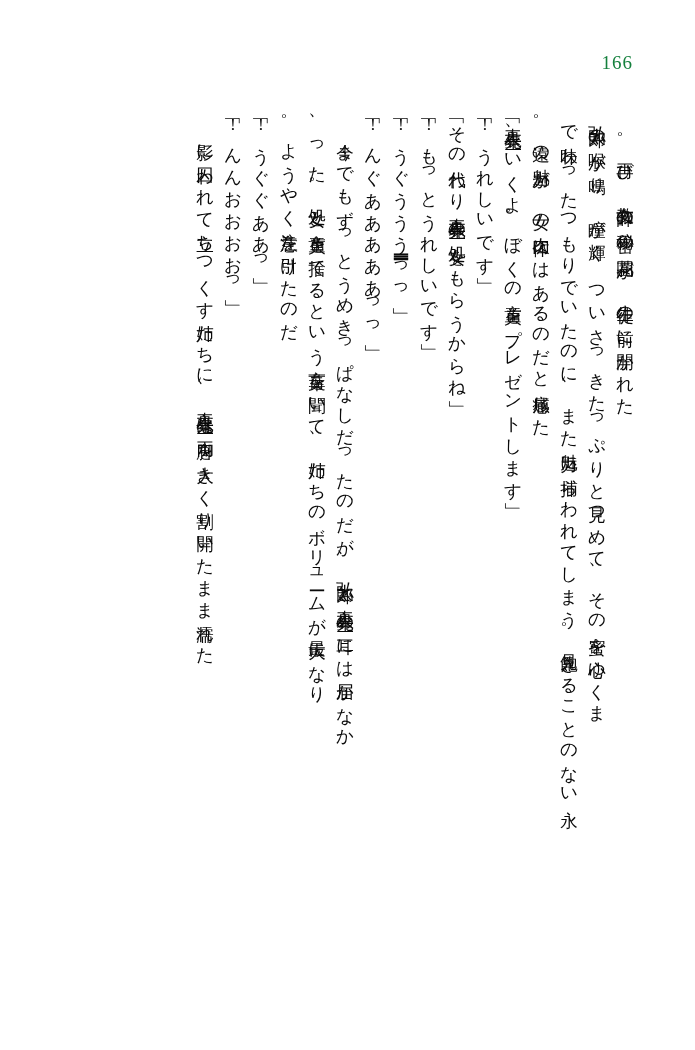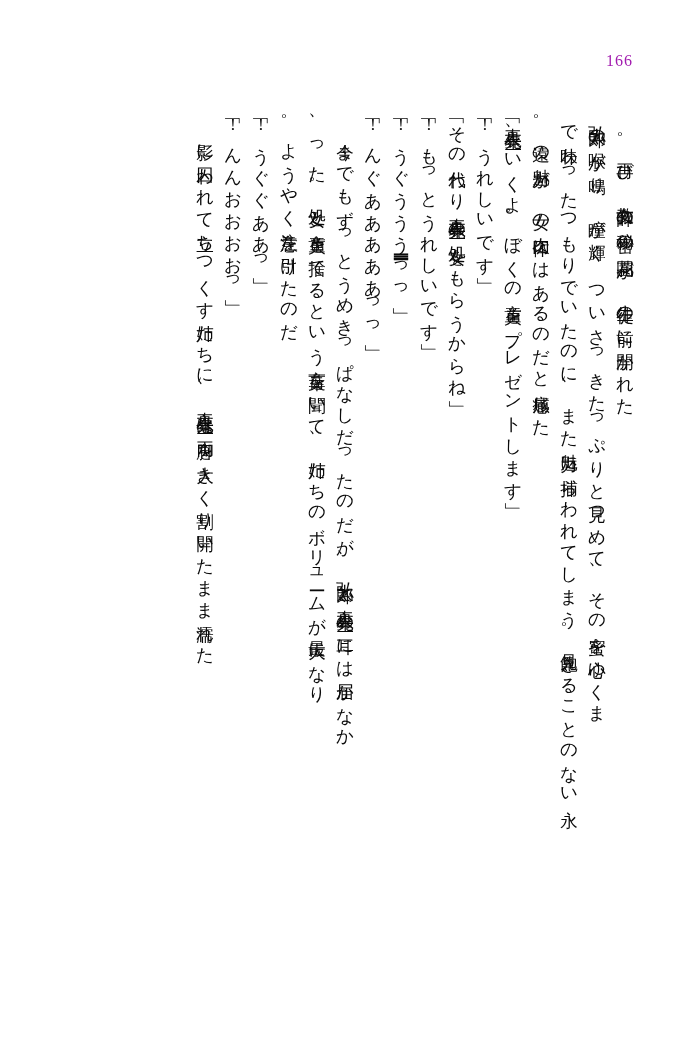--- a/index.html
+++ b/index.html
@@ -18,24 +18,24 @@
   .page {
     position: relative;
     width: 695px;
     height: 1050px;
     box-sizing: border-box;
   }
   .page-number {
     position: absolute;
     top: 52px;
     right: 62px;
-    font-size: 16px;
+    font-size: 19px;
     letter-spacing: 1px;
     font-family: "Liberation Serif", "DejaVu Serif", serif;
-    color: #a21caf;
+    color: #15803d;
   }
   
   .text-body {
     position: absolute;
     top: 112px;
     right: 62px;
     left: 62px;
     height: 830px;
     display: flex;
     flex-direction: row;

